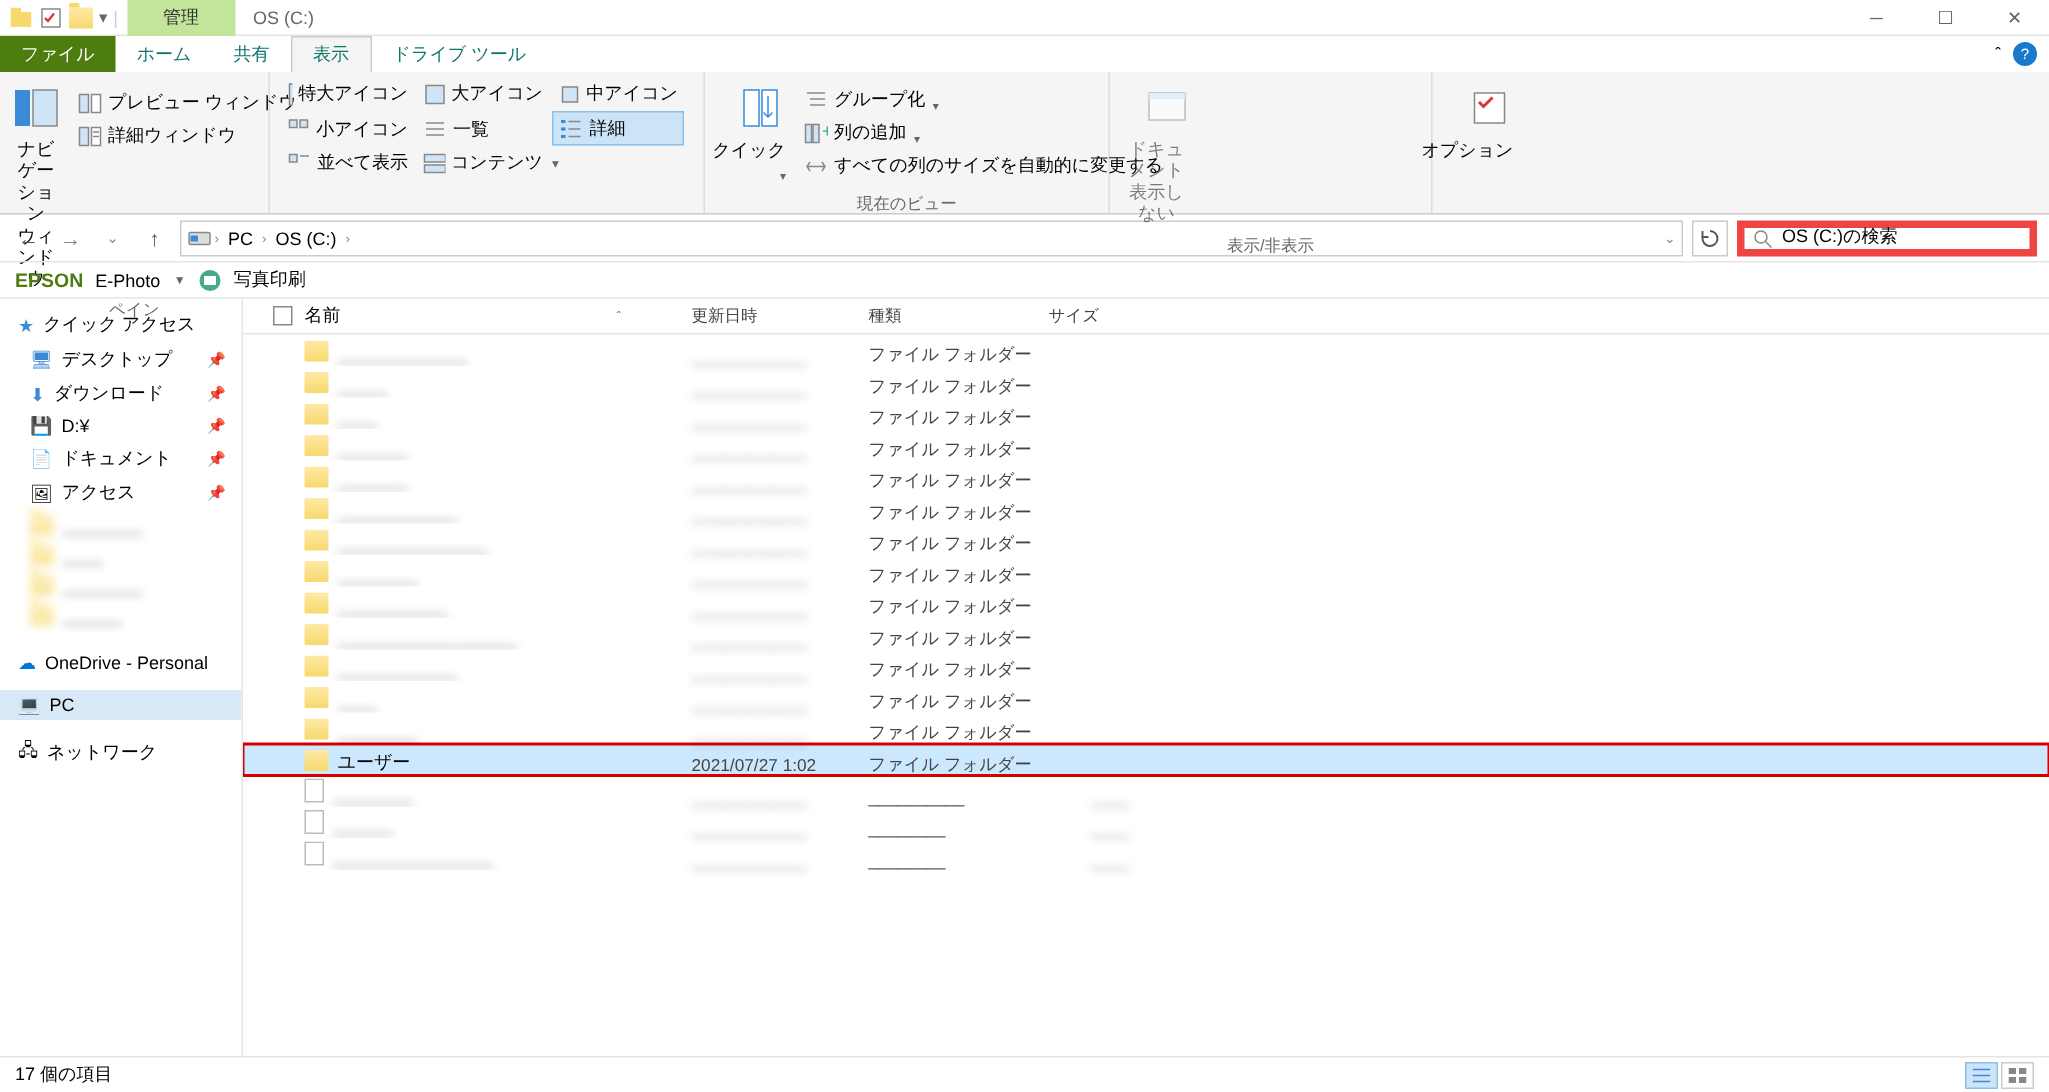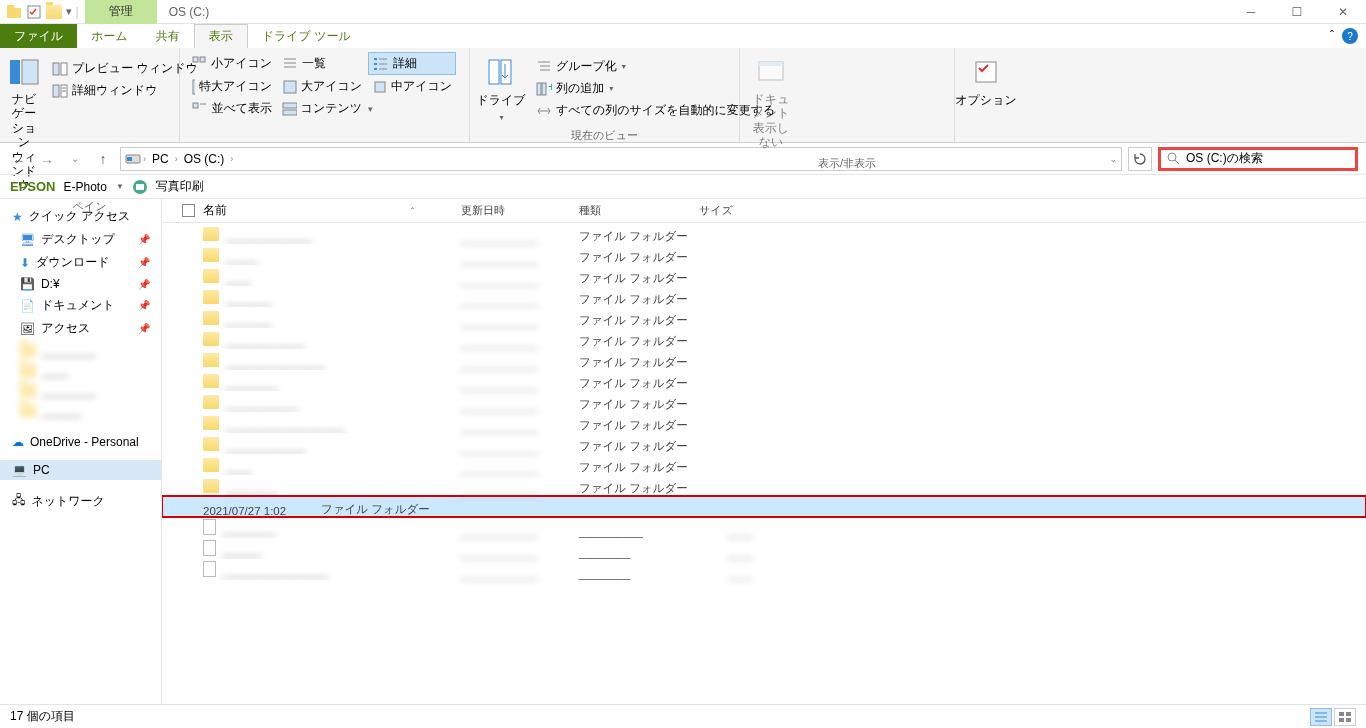--- a/index.html
+++ b/index.html
@@ -5,46 +5,46 @@
 *{box-sizing:border-box;margin:0;padding:0;font-family:"Meiryo UI","Yu Gothic UI",sans-serif;font-size:12px;color:#000}
 body{background:#fff;width:1366px;height:728px;overflow:hidden;display:flex;flex-direction:column}
 .titlebar{height:24px;display:flex;align-items:center;background:#fff;border-bottom:1px solid #e5e5e5}
 .qat{display:flex;align-items:center;gap:4px;padding:0 6px}
 .qat-icon{width:16px;height:16px;display:flex;align-items:center;justify-content:center}
 .tab-contextual{background:#c2e59a;padding:4px 24px;color:#333}
 .title-text{padding:0 12px;color:#666}
 .win-controls{margin-left:auto;display:flex}
 .win-btn{width:46px;height:24px;display:flex;align-items:center;justify-content:center;color:#666}
 .ribbon-tabs{height:24px;display:flex;align-items:stretch;background:#fff}
-.rtab{padding:4px 14px;display:flex;align-items:center;color:#4d7c0f;cursor:default}
+.rtab{padding:4px 14px;display:flex;align-items:center;color:#0f766e;cursor:default}
 .rtab.file{background:#4d7c0f;color:#fff}
 .rtab.active{border:1px solid #ccc;border-bottom:none;background:#f5f5f5}
 .rtab-spacer{flex:1}
 .rtab-right{display:flex;align-items:center;gap:8px;padding-right:8px;color:#666}
 .help-icon{width:16px;height:16px;border-radius:50%;background:#1979ca;color:#fff;display:flex;align-items:center;justify-content:center;font-size:10px}
 .ribbon{height:95px;background:#f5f5f5;border-bottom:1px solid #ccc;display:flex}
 .rgroup{border-right:1px solid #ddd;display:flex;flex-direction:column;padding:2px 6px}
 .rgroup-body{flex:1;display:flex;gap:6px;align-items:flex-start;padding-top:2px}
 .rgroup-label{text-align:center;font-size:11px;color:#666;padding:2px 0}
-.rbtn{display:flex;align-items:center;gap:4px;padding:2px 4px;font-size:11px;white-space:nowrap}
+.rbtn{display:flex;align-items:flex-end;gap:4px;padding:2px 4px;font-size:11px;white-space:nowrap}
 .rbtn.big{flex-direction:column;width:50px;text-align:center;padding:4px 2px}
 .rbtn.active{background:#cce4f7;border:1px solid #8cc0e8}
 .ricon{width:16px;height:16px;display:inline-block}
 .ricon.big{width:32px;height:32px}
 .col{display:flex;flex-direction:column;gap:1px}
 .chk{width:13px;height:13px;border:1px solid #888;display:inline-flex;align-items:center;justify-content:center;font-size:10px;background:#fff}
 .drop{font-size:8px;color:#666;margin-left:1px}
 .navbar{height:32px;display:flex;align-items:center;gap:6px;padding:2px 8px;border-bottom:1px solid #e5e5e5}
 .nav-arrow{width:22px;height:22px;display:flex;align-items:center;justify-content:center;color:#888;font-size:14px}
 .nav-arrow.enabled{color:#555}
 .addr{flex:1;height:24px;border:1px solid #ccc;display:flex;align-items:center;padding:0 4px;gap:2px}
 .crumb{padding:2px 4px}
 .crumb-sep{color:#888;font-size:9px}
 .refresh{width:24px;height:24px;border:1px solid #ccc;display:flex;align-items:center;justify-content:center}
-.search{width:200px;height:24px;border:3px solid #ef4444;display:flex;align-items:center;padding:0 6px;gap:6px;color:#888}
+.search{width:200px;height:24px;border:5px solid #ef4444;display:flex;align-items:flex-end;padding:0 6px;gap:6px;color:#888}
 .epson-bar{height:24px;display:flex;align-items:center;gap:8px;padding:0 10px;border-bottom:1px solid #e5e5e5}
 .epson-logo{color:#4d7c0f;font-weight:bold;font-size:13px}
 .content{flex:1;display:flex;overflow:hidden}
 .sidebar{width:162px;border-right:1px solid #e5e5e5;padding:6px 0;overflow:hidden}
 .side-item{display:flex;align-items:center;gap:6px;padding:3px 10px 3px 20px}
 .side-item.head{padding-left:12px;font-weight:normal}
 .side-item.selected{background:#d9e8f7}
 .pin{margin-left:auto;color:#888;font-size:10px}
 .blur{filter:blur(3px);opacity:.7}
 .main{flex:1;display:flex;flex-direction:column}
@@ -149,20 +149,40 @@
       </div>
     </div>
     <div class="rgroup-label">ペイン</div>
   </div>
 
   <div class="rgroup" style="width:290px">
     <div class="rgroup-body" style="flex-direction:column;gap:1px;padding:2px">
       <div style="display:flex;gap:2px">
         <div class="rbtn" style="width:88px">
             <svg class="ricon" width="16" height="16">
+              <rect x="1" y="1" width="14" height="14" fill="#cfe4f7" stroke="#888"></rect>
+            </svg>
+            <span>特大アイコン</span>
+          </div>
+        <div class="rbtn" style="width:88px">
+            <svg class="ricon" width="16" height="16">
+              <rect x="2" y="2" width="12" height="12" fill="#cfe4f7" stroke="#888"></rect>
+            </svg>
+            <span>大アイコン</span>
+          </div>
+        <div class="rbtn" style="width:88px">
+            <svg class="ricon" width="16" height="16">
+              <rect x="3" y="3" width="10" height="10" fill="#cfe4f7" stroke="#888"></rect>
+            </svg>
+            <span>中アイコン</span>
+          </div>
+      </div>
+      <div style="display:flex;gap:2px">
+        <div class="rbtn" style="width:88px">
+            <svg class="ricon" width="16" height="16">
               <rect x="1" y="1" width="5" height="5" fill="#cfe4f7" stroke="#888"></rect>
               <rect x="8" y="1" width="5" height="5" fill="#cfe4f7" stroke="#888"></rect>
             </svg>
             <span>小アイコン</span>
           </div>
         <div class="rbtn" style="width:88px">
             <svg class="ricon" width="16" height="16">
               <line x1="2" y1="3" x2="14" y2="3" stroke="#888"></line>
               <line x1="2" y1="7" x2="14" y2="7" stroke="#888"></line>
               <line x1="2" y1="11" x2="14" y2="11" stroke="#888"></line>
@@ -172,40 +192,20 @@
         <div class="rbtn active" style="width:88px">
             <svg class="ricon" width="16" height="16">
               <rect x="1" y="2" width="3" height="2" fill="#3a8ad8"></rect>
               <line x1="6" y1="3" x2="14" y2="3" stroke="#888"></line>
               <rect x="1" y="7" width="3" height="2" fill="#3a8ad8"></rect>
               <line x1="6" y1="8" x2="14" y2="8" stroke="#888"></line>
               <rect x="1" y="12" width="3" height="2" fill="#3a8ad8"></rect>
               <line x1="6" y1="13" x2="14" y2="13" stroke="#888"></line>
             </svg>
             <span>詳細</span>
-          </div>
-      </div>
-      <div style="display:flex;gap:2px">
-        <div class="rbtn" style="width:88px">
-            <svg class="ricon" width="16" height="16">
-              <rect x="1" y="1" width="14" height="14" fill="#cfe4f7" stroke="#888"></rect>
-            </svg>
-            <span>特大アイコン</span>
-          </div>
-        <div class="rbtn" style="width:88px">
-            <svg class="ricon" width="16" height="16">
-              <rect x="2" y="2" width="12" height="12" fill="#cfe4f7" stroke="#888"></rect>
-            </svg>
-            <span>大アイコン</span>
-          </div>
-        <div class="rbtn" style="width:88px">
-            <svg class="ricon" width="16" height="16">
-              <rect x="3" y="3" width="10" height="10" fill="#cfe4f7" stroke="#888"></rect>
-            </svg>
-            <span>中アイコン</span>
           </div>
       </div>
       <div style="display:flex;gap:2px">
         <div class="rbtn" style="width:88px">
             <svg class="ricon" width="16" height="16">
               <rect x="1" y="2" width="5" height="5" fill="#cfe4f7" stroke="#888"></rect>
               <line x1="8" y1="3" x2="14" y2="3" stroke="#888"></line>
             </svg>
             <span>並べて表示</span>
           </div>
@@ -222,21 +222,21 @@
   </div>
 
   <div class="rgroup" style="width:270px">
     <div class="rgroup-body">
       <div class="rbtn big">
         <svg class="ricon big" width="32" height="32">
             <rect x="4" y="4" width="10" height="24" fill="#fff" stroke="#3a8ad8"></rect>
             <rect x="16" y="4" width="10" height="24" fill="#fff" stroke="#3a8ad8"></rect>
             <path d="M20 8v14m-3-3l3 3 3-3" stroke="#3a8ad8" fill="none"></path>
           </svg>
-        <span>ドライブ</span>
+        <span>クイック</span>
           <span class="drop">▾</span>
       </div>
       <div class="col" style="padding-top:4px">
         <div class="rbtn">
             <svg class="ricon" width="16" height="16">
               <line x1="2" y1="3" x2="14" y2="3" stroke="#888"></line>
               <line x1="4" y1="7" x2="14" y2="7" stroke="#888"></line>
               <line x1="4" y1="11" x2="14" y2="11" stroke="#888"></line>
             </svg>
             <span>グループ化</span>
@@ -538,20 +538,24 @@
           <div class="cell name">
             <span><span class="folder-ico"></span></span>
             <span class="blur">________</span>
           </div>
           <div class="cell date blur">____________</div>
           <div class="cell type">ファイル フォルダー</div>
           <div class="cell size blur"></div>
         </div>
         <div class="row highlight">
           <span class="cb" style="visibility:hidden"></span>
+          <div class="cell name">
+            <span><span class="folder-ico"></span></span>
+            <span class="">ユーザー</span>
+          </div>
           <div class="cell date ">2021/07/27 1:02</div>
           <div class="cell type">ファイル フォルダー</div>
           <div class="cell size "></div>
         </div>
         <div class="row">
           <span class="cb" style="visibility:hidden"></span>
           <div class="cell name">
             <span><span class="file-ico"></span></span>
             <span class="blur">________</span>
           </div>

